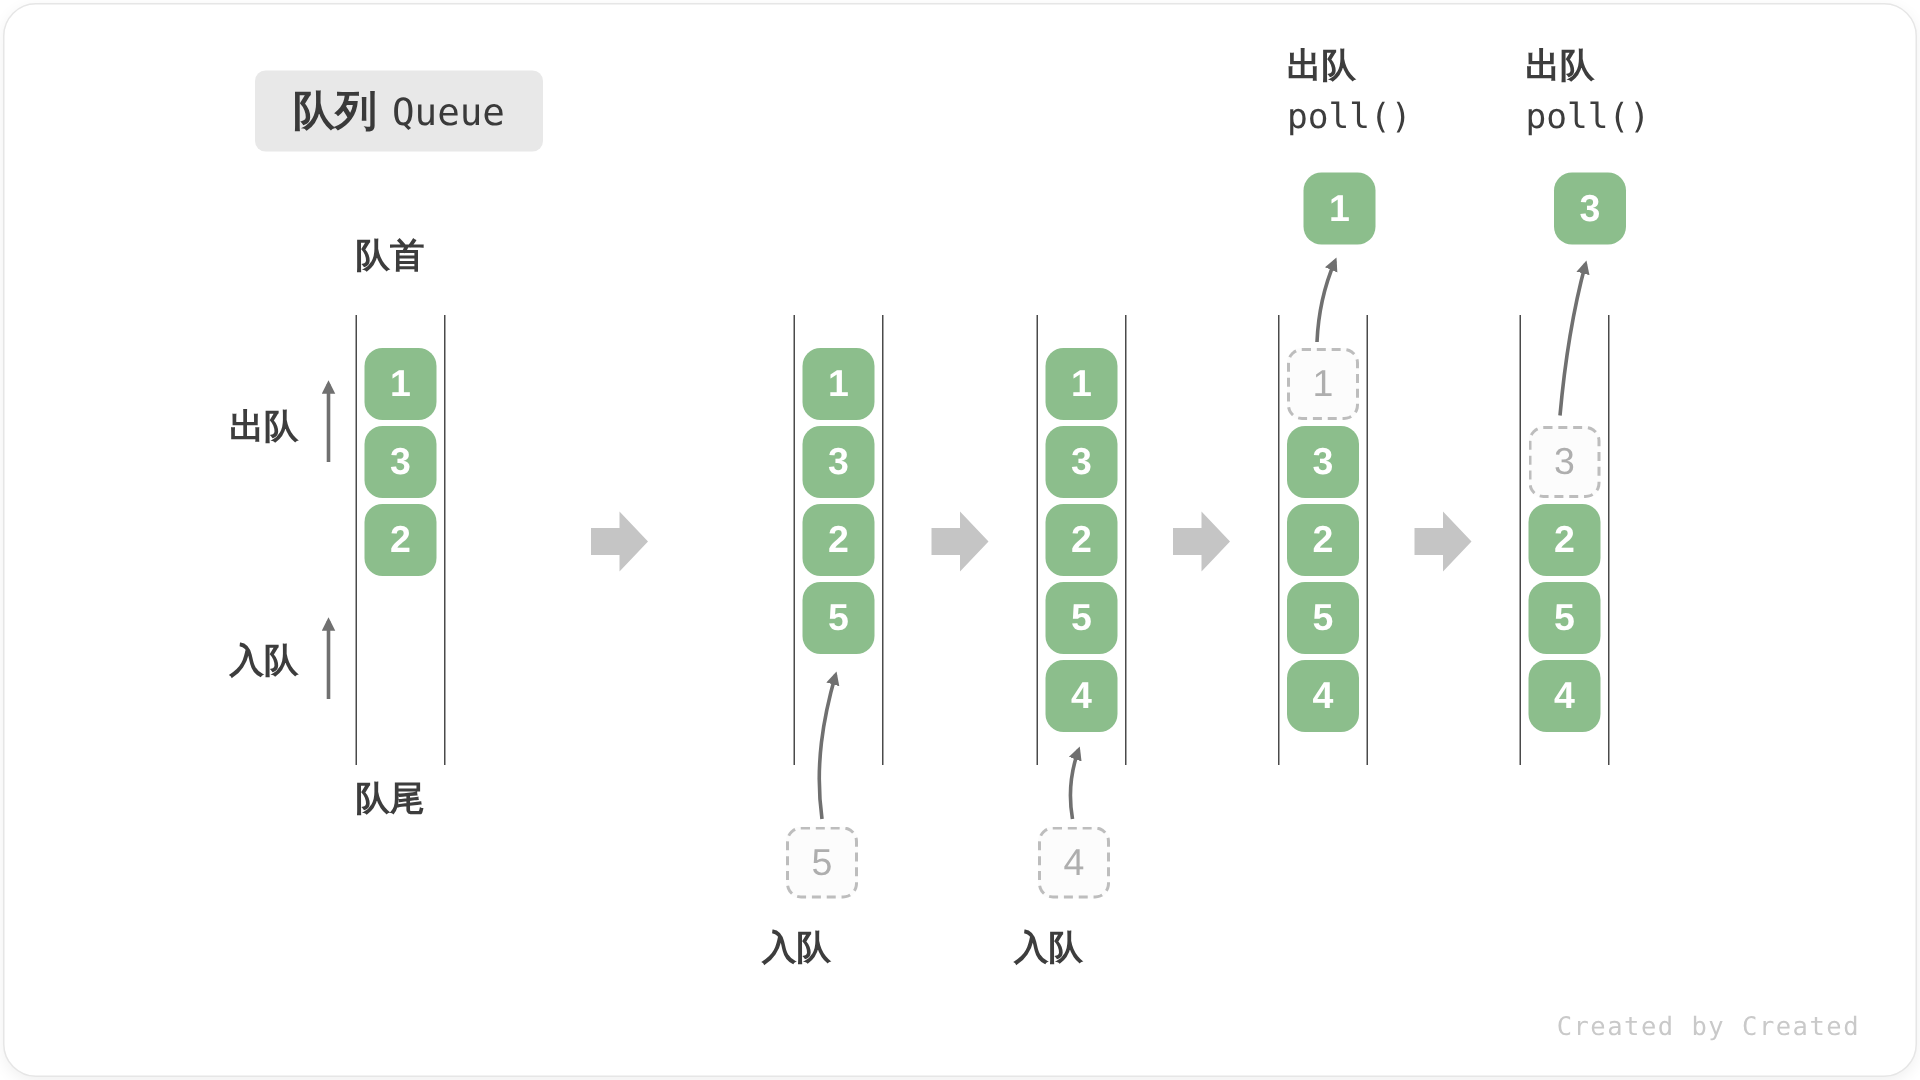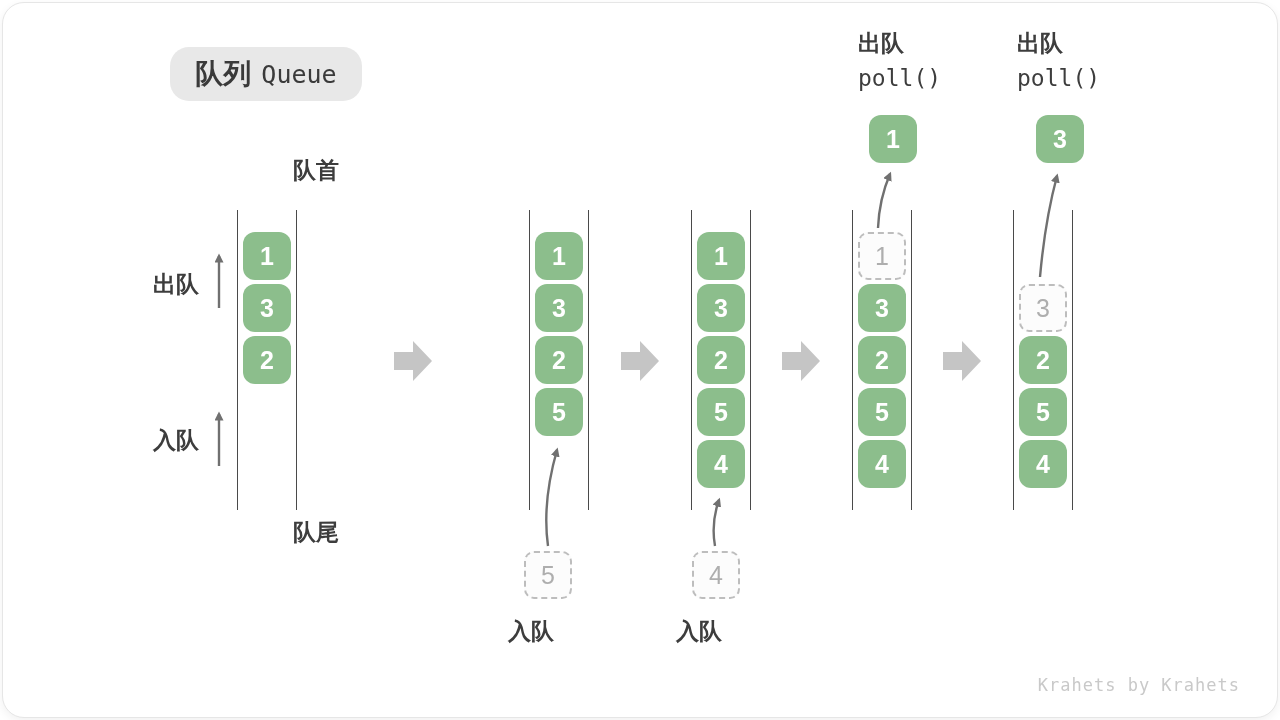--- a/index.html
+++ b/index.html
@@ -9,28 +9,28 @@
   }
   #card{
     position:absolute;left:2px;top:2px;right:2px;bottom:2px;
     background:#ffffff;border:1px solid #e6e6e6;border-radius:22px;
     box-shadow:0 3px 10px rgba(0,0,0,0.06);
   }
   .abs{position:absolute;}
   
   #title-box{
     left:170px;top:47px;width:192px;height:54px;background:var(--title-bg);
-    border-radius:19px;display:flex;align-items:center;justify-content:center;
+    border-radius:7px;display:flex;align-items:center;justify-content:center;
     color:#3a3a3a;
   }
   #title-box .zh{font-size:28px;font-weight:700;}
   #title-box .en{font-size:25px;font-family:"DejaVu Sans Mono",monospace;margin-left:10px;}
   
   .side-label{font-size:23px;font-weight:700;color:#3d3d3d;}
-  .center60{width:62px;text-align:center;margin-left:48px;}
+  .center60{width:62px;}
   
   .queue-col{
     position:absolute;top:210px;width:60px;height:300px;box-sizing:border-box;
     border-left:1.6px solid #4a4a4a;border-right:1.6px solid #4a4a4a;
   }
   .cell{
     position:absolute;left:50%;transform:translateX(-50%);
     width:48px;height:48px;border-radius:12px;box-sizing:border-box;
     display:flex;align-items:center;justify-content:center;
     font-size:25px;font-weight:700;
@@ -150,14 +150,14 @@
     <div class="code">poll()</div>
   </div>
 
   <div class="op" style="left:508px;top:614px">
     <div class="zh">入队</div>
   </div>
   <div class="op" style="left:676px;top:614px">
     <div class="zh">入队</div>
   </div>
 
-  <div id="watermark" class="abs">Krahets by Krahets</div>
+  <div id="watermark" class="abs">Created by Created</div>
 </div>
 
 </body></html>

